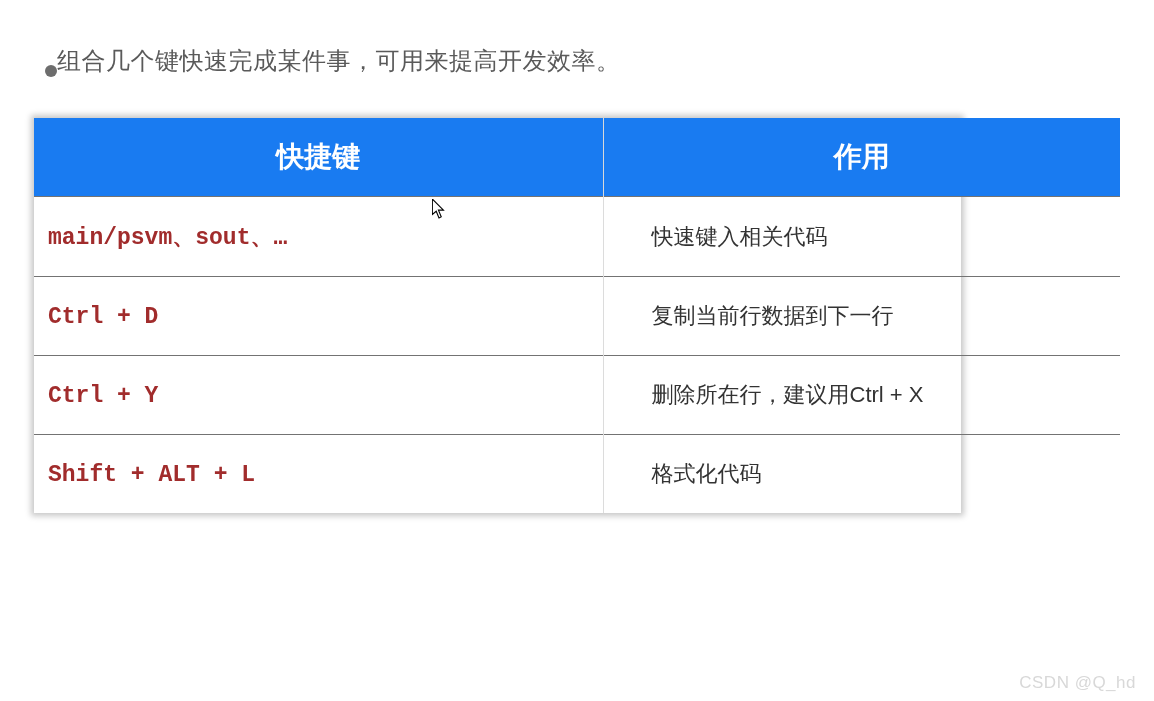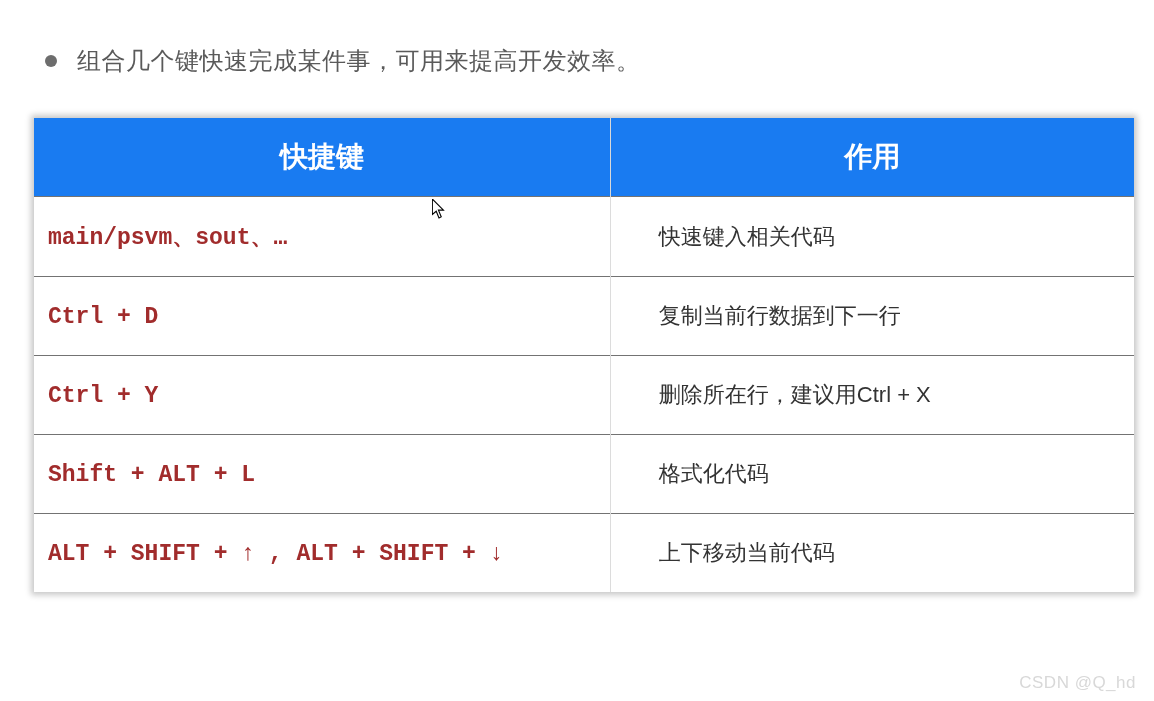--- a/index.html
+++ b/index.html
@@ -9,40 +9,40 @@
       background: #fff;
       font-family: "Microsoft YaHei", "PingFang SC", Arial, sans-serif;
       position: relative;
       overflow: hidden;
     }
     .bullet-row {
       position: absolute;
       top: 45px;
       left: 45px;
       display: flex;
-      align-items: center;
-      gap: 20px;
+      align-items: flex-end;
+      gap: 0;
     }
     .bullet-dot {
       width: 12px;
       height: 12px;
       border-radius: 50%;
       background: #6d6d6d;
       flex-shrink: 0;
     }
     .bullet-text {
       font-size: 24px;
       color: #5a5a5a;
       letter-spacing: 0.5px;
     }
     .table-wrap {
       position: absolute;
       top: 118px;
       left: 34px;
-      width: 1100px;
+      width: 927px;
       background: #fff;
       box-shadow: 0 0 6px 3px rgba(0,0,0,0.22);
     }
     table {
       width: 100%;
       border-collapse: collapse;
       table-layout: fixed;
     }
     thead th {
       background: #197bf1;
@@ -115,24 +115,20 @@
           <td>复制当前行数据到下一行</td>
         </tr>
         <tr>
           <td><span class="sc">Ctrl + Y</span></td>
           <td>删除所在行，建议用Ctrl + X</td>
         </tr>
         <tr>
           <td><span class="sc">Shift + ALT + L</span></td>
           <td>格式化代码</td>
         </tr>
-        <tr>
-          <td><span class="sc">ALT + SHIFT + ↑ , ALT + SHIFT + ↓</span></td>
-          <td>上下移动当前代码</td>
-        </tr>
       </tbody>
   </table>
 </div>
 
 <svg class="cursor" viewBox="0 0 12 18">
   <path d="M0 0 L0 14 L3.5 11 L6 17 L8 16 L5.5 10 L10 10 Z" fill="#fff" stroke="#000" stroke-width="1"></path>
 </svg>
 
 <div class="watermark">CSDN @Q_hd</div>
 

